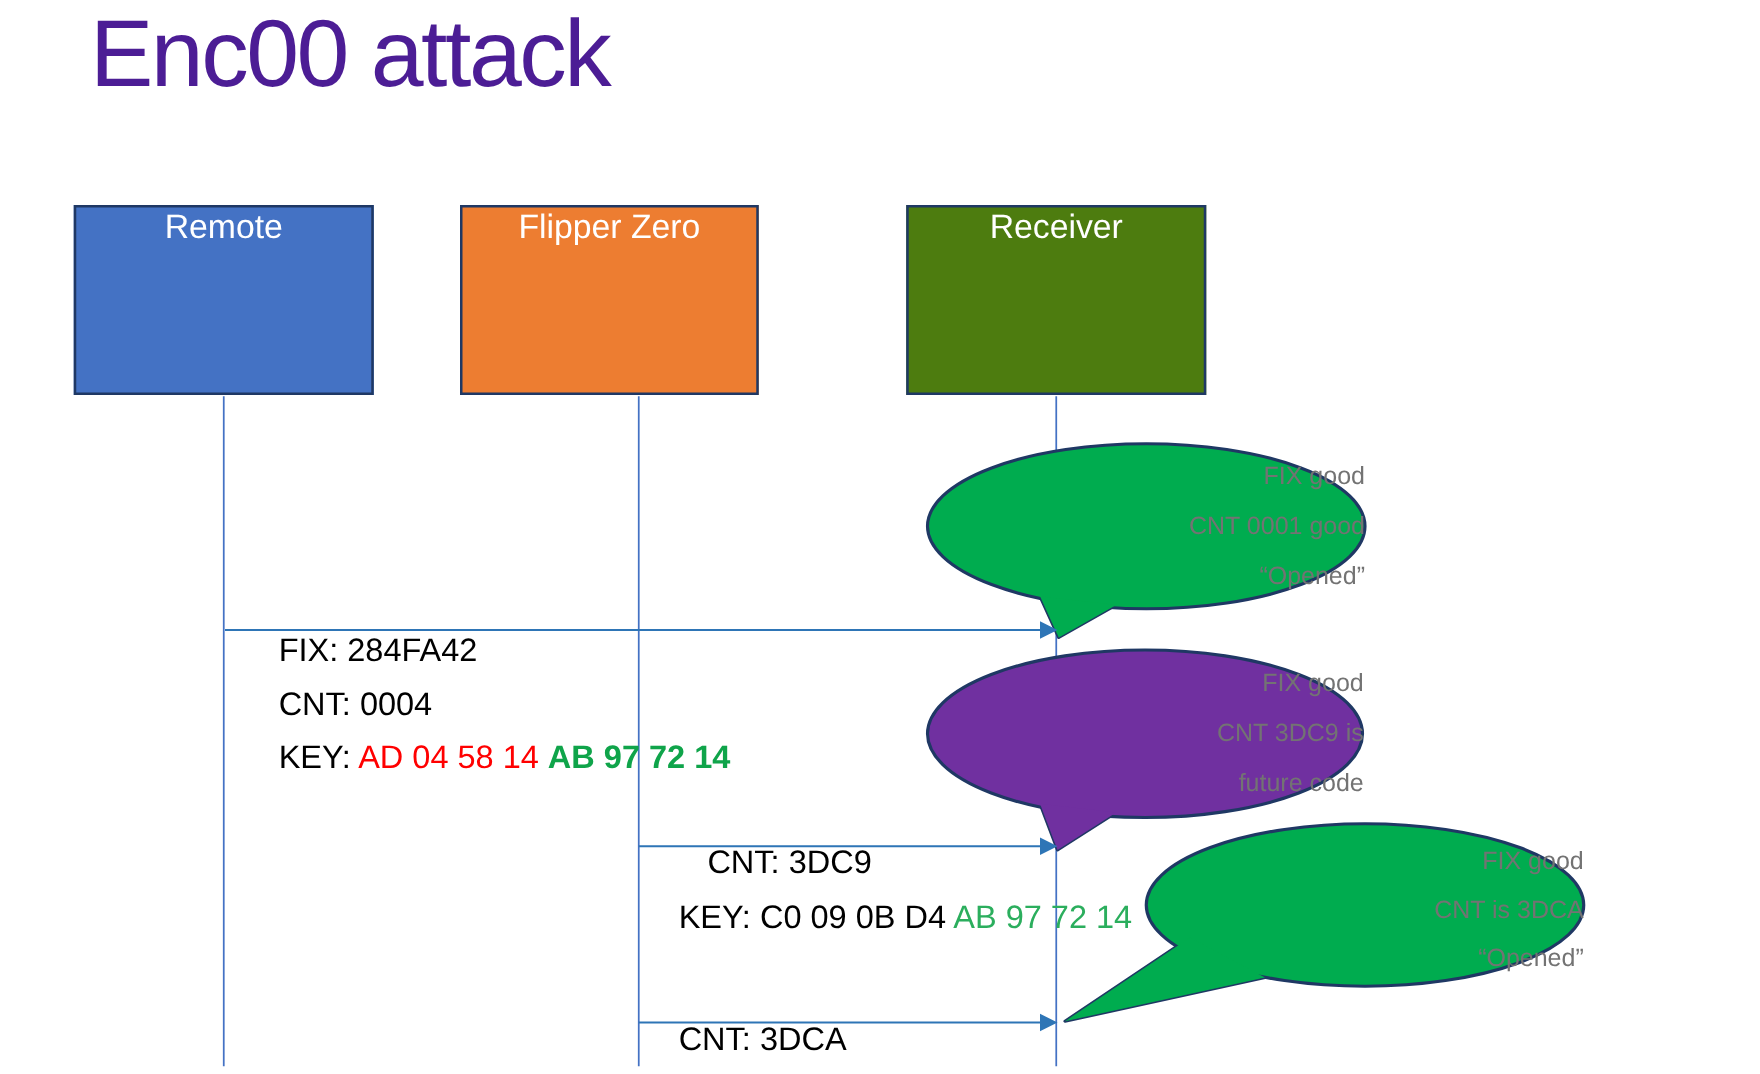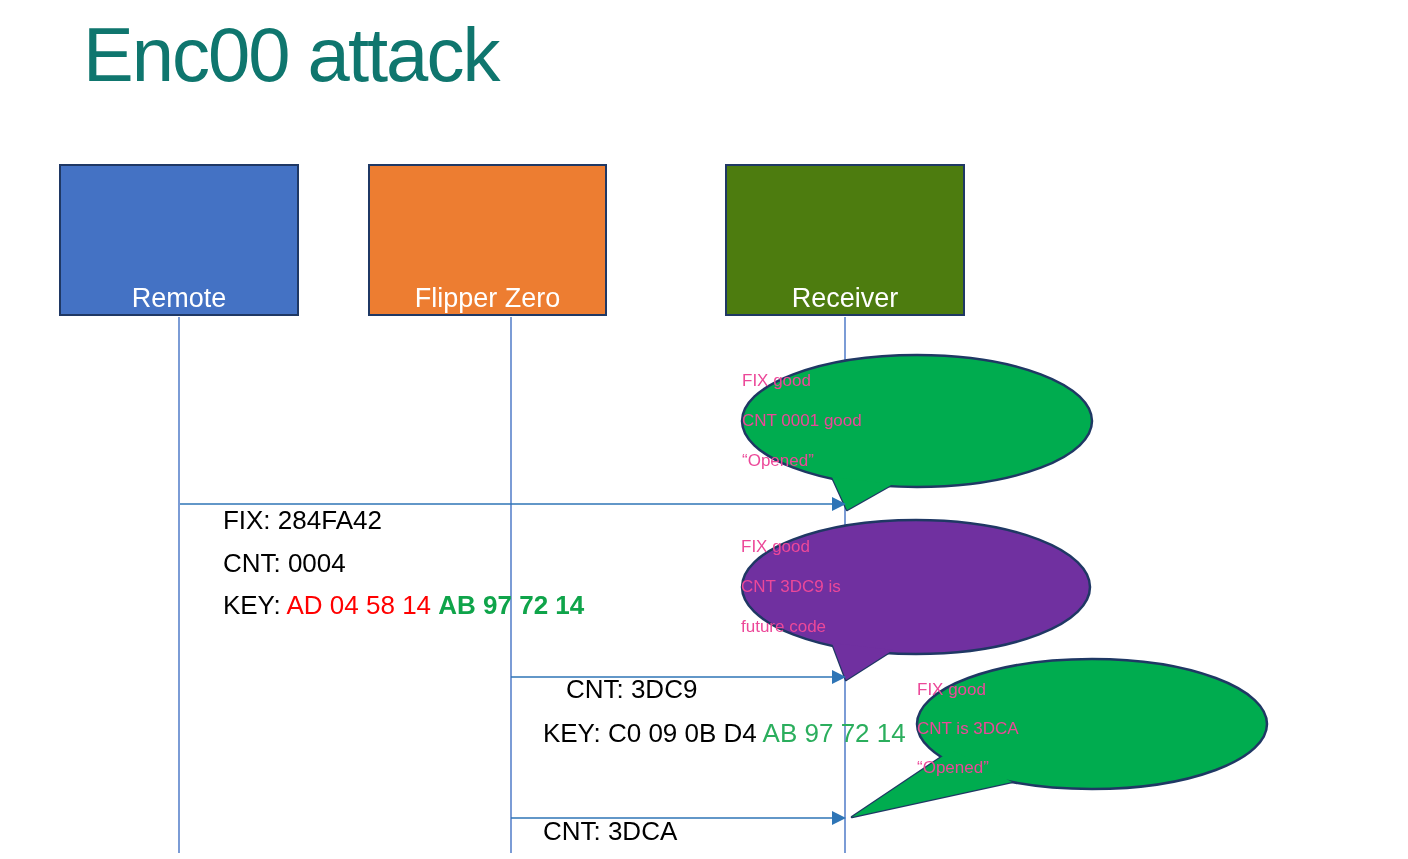--- a/index.html
+++ b/index.html
@@ -6,54 +6,54 @@
   .slide{
     position:relative;
     width:1408px;height:859px;
     background:#ffffff;
     overflow:hidden;
     font-family:"Liberation Sans", sans-serif;
   }
   .title{
     position:absolute;
     left:72px;top:0px;
-    margin:11px;
+    margin:0;
     font-size:76px;
     font-weight:200;
     letter-spacing:-2px;
-    color:#0f766e;
+    color:#4c1d95;
   }
   .actor{
     position:absolute;
     top:164px;
     width:240px;height:152px;
     border:2px solid #eab308;
     box-sizing:border-box;
-    display:flex;align-items:flex-end;justify-content:center;
+    display:flex;align-items:flex-start;justify-content:center;
     color:#ffffff;
     font-size:27px;
   }
   .overlay{
     position:absolute;left:0;top:0;width:1408px;height:859px;
     pointer-events:none;
   }
   .mtext{
     position:absolute;
     font-size:26px;
     line-height:34px;
     color:#000000;
     white-space:pre;
   }
   .mtext .b{font-weight:bold;}
   .callout-text{
     position:absolute;
     width:350px;
-    text-align:left;
-    color:#ec4899;
-    font-size:17px;
+    text-align:right;
+    color:#737373;
+    font-size:20px;
     line-height:40px;
   }
   .callout-text.c3{line-height:39px;}
 </style>
 </head>
 <body>
 
 <div class="slide">
 
   <h1 class="title">Enc00 attack</h1>

